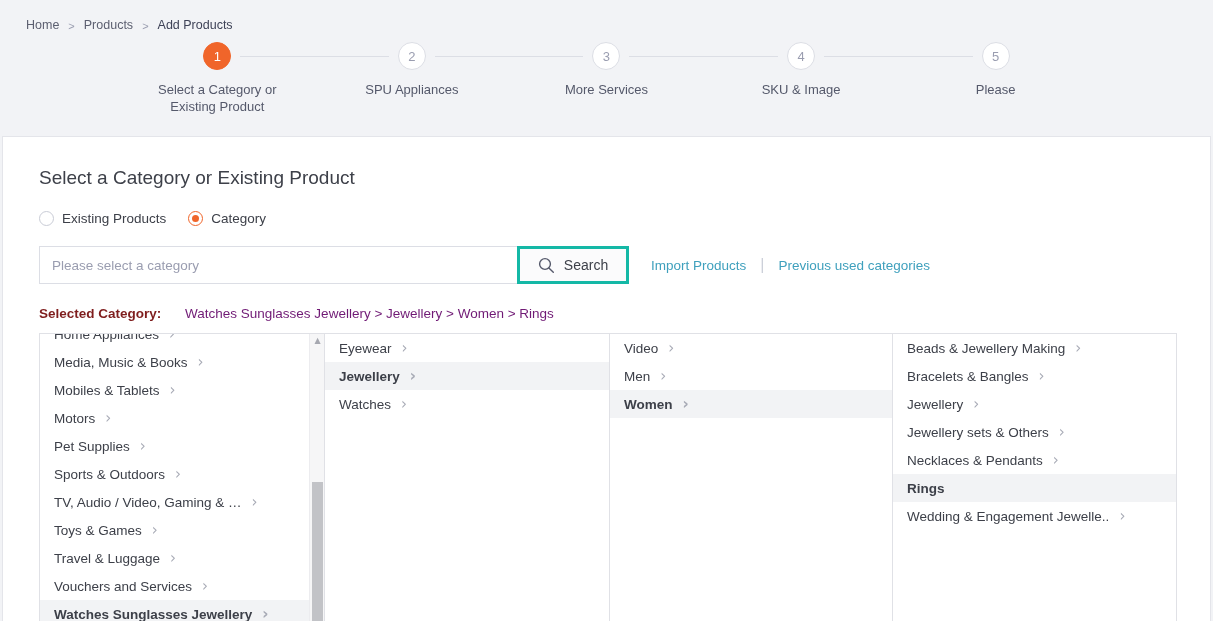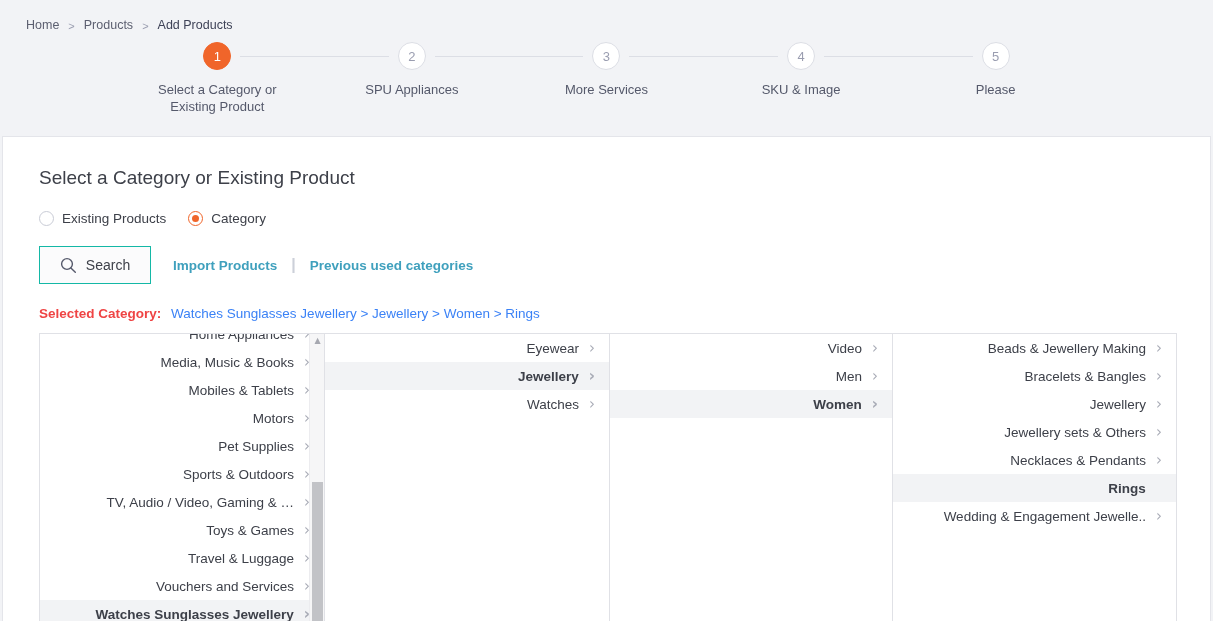--- a/index.html
+++ b/index.html
@@ -130,41 +130,41 @@
     padding: 0 12px;
     font-size: 13.5px;
     color: #3d4049;
     outline: none;
     background: #fff;
     font-family: "Liberation Sans", sans-serif;
   }
   .search-input::placeholder { color: #9a9db0; }
   .search-btn {
     width: 112px; height: 38px;
-    border: 1px solid #14b8a6;
+    border: 3px solid #14b8a6;
     background: #fbfbfc;
     display: flex; align-items: center; justify-content: center;
     cursor: pointer;
     font-size: 14px; color: #3d4049;
     gap: 9px;
   }
   .search-btn .mag { display: inline-block; line-height: 0; }
-  .links { display: flex; align-items: center; margin-left: 22px; font-weight: bold; }
+  .links { display: flex; align-items: center; margin-left: 22px; }
   .links a {
     color: #3fa0bd; text-decoration: none; font-size: 13.5px;
   }
   .links .divider { color: #ccd0d9; margin: 0 14px; }
 
   
   .selected-line {
     font-size: 13.5px; color: #3d4049;
     margin-bottom: 12px;
   }
-  .selected-line .lbl { font-weight: bold; color: #ef4444; margin-right: 6px; }
-  .selected-line .val { color: #3b82f6; }
+  .selected-line .lbl { font-weight: bold; color: #7f1d1d; margin-right: 20px; }
+  .selected-line .val { color: #701a75; }
 
   
   .cat-panel {
     display: flex;
     border: 1px solid #e0e1e6;
     height: 310px;
     background: #fff;
     width: 1138px;
   }
   .cat-col {
@@ -179,21 +179,21 @@
   .col-2 { width: 285px; }
   .col-3 { width: 283px; }
   .col-4 { width: 283px; }
 
   .cat-list { list-style: none; margin: 0; padding: 0; }
   .cat-col.shifted .cat-list { margin-top: -14px; }
   .cat-item {
     height: 28px;
     display: flex;
     align-items: center;
-    justify-content: flex-end;
+    justify-content: flex-start;
     padding: 0 14px 0 14px;
     font-size: 13.5px;
     color: #3d4049;
     cursor: pointer;
     white-space: nowrap;
   }
   .cat-item.selected { background: #f2f3f5; font-weight: bold; }
   .cat-item .chev {
     color: #a8abb6;
     font-size: 15px;
@@ -277,20 +277,21 @@
         <span class="radio-label">Existing Products</span>
       </div>
       <div class="radio-opt selected">
         <span class="radio-mark"></span>
         <span class="radio-label">Category</span>
       </div>
     </div>
 
   <div class="search-row">
     <div class="search-box">
+      <input class="search-input" type="text" placeholder="Please select a category" style="">
       <div class="search-btn">
         <span class="mag">
           <svg width="17" height="17" viewBox="0 0 17 17">
             <circle cx="7" cy="7" r="5.4" fill="none" stroke="#55596b" stroke-width="1.4"></circle>
             <line x1="10.9" y1="10.9" x2="15.3" y2="15.3" stroke="#55596b" stroke-width="1.4" stroke-linecap="round"></line>
           </svg>
         </span>
         <span>Search</span>
       </div>
     </div>

